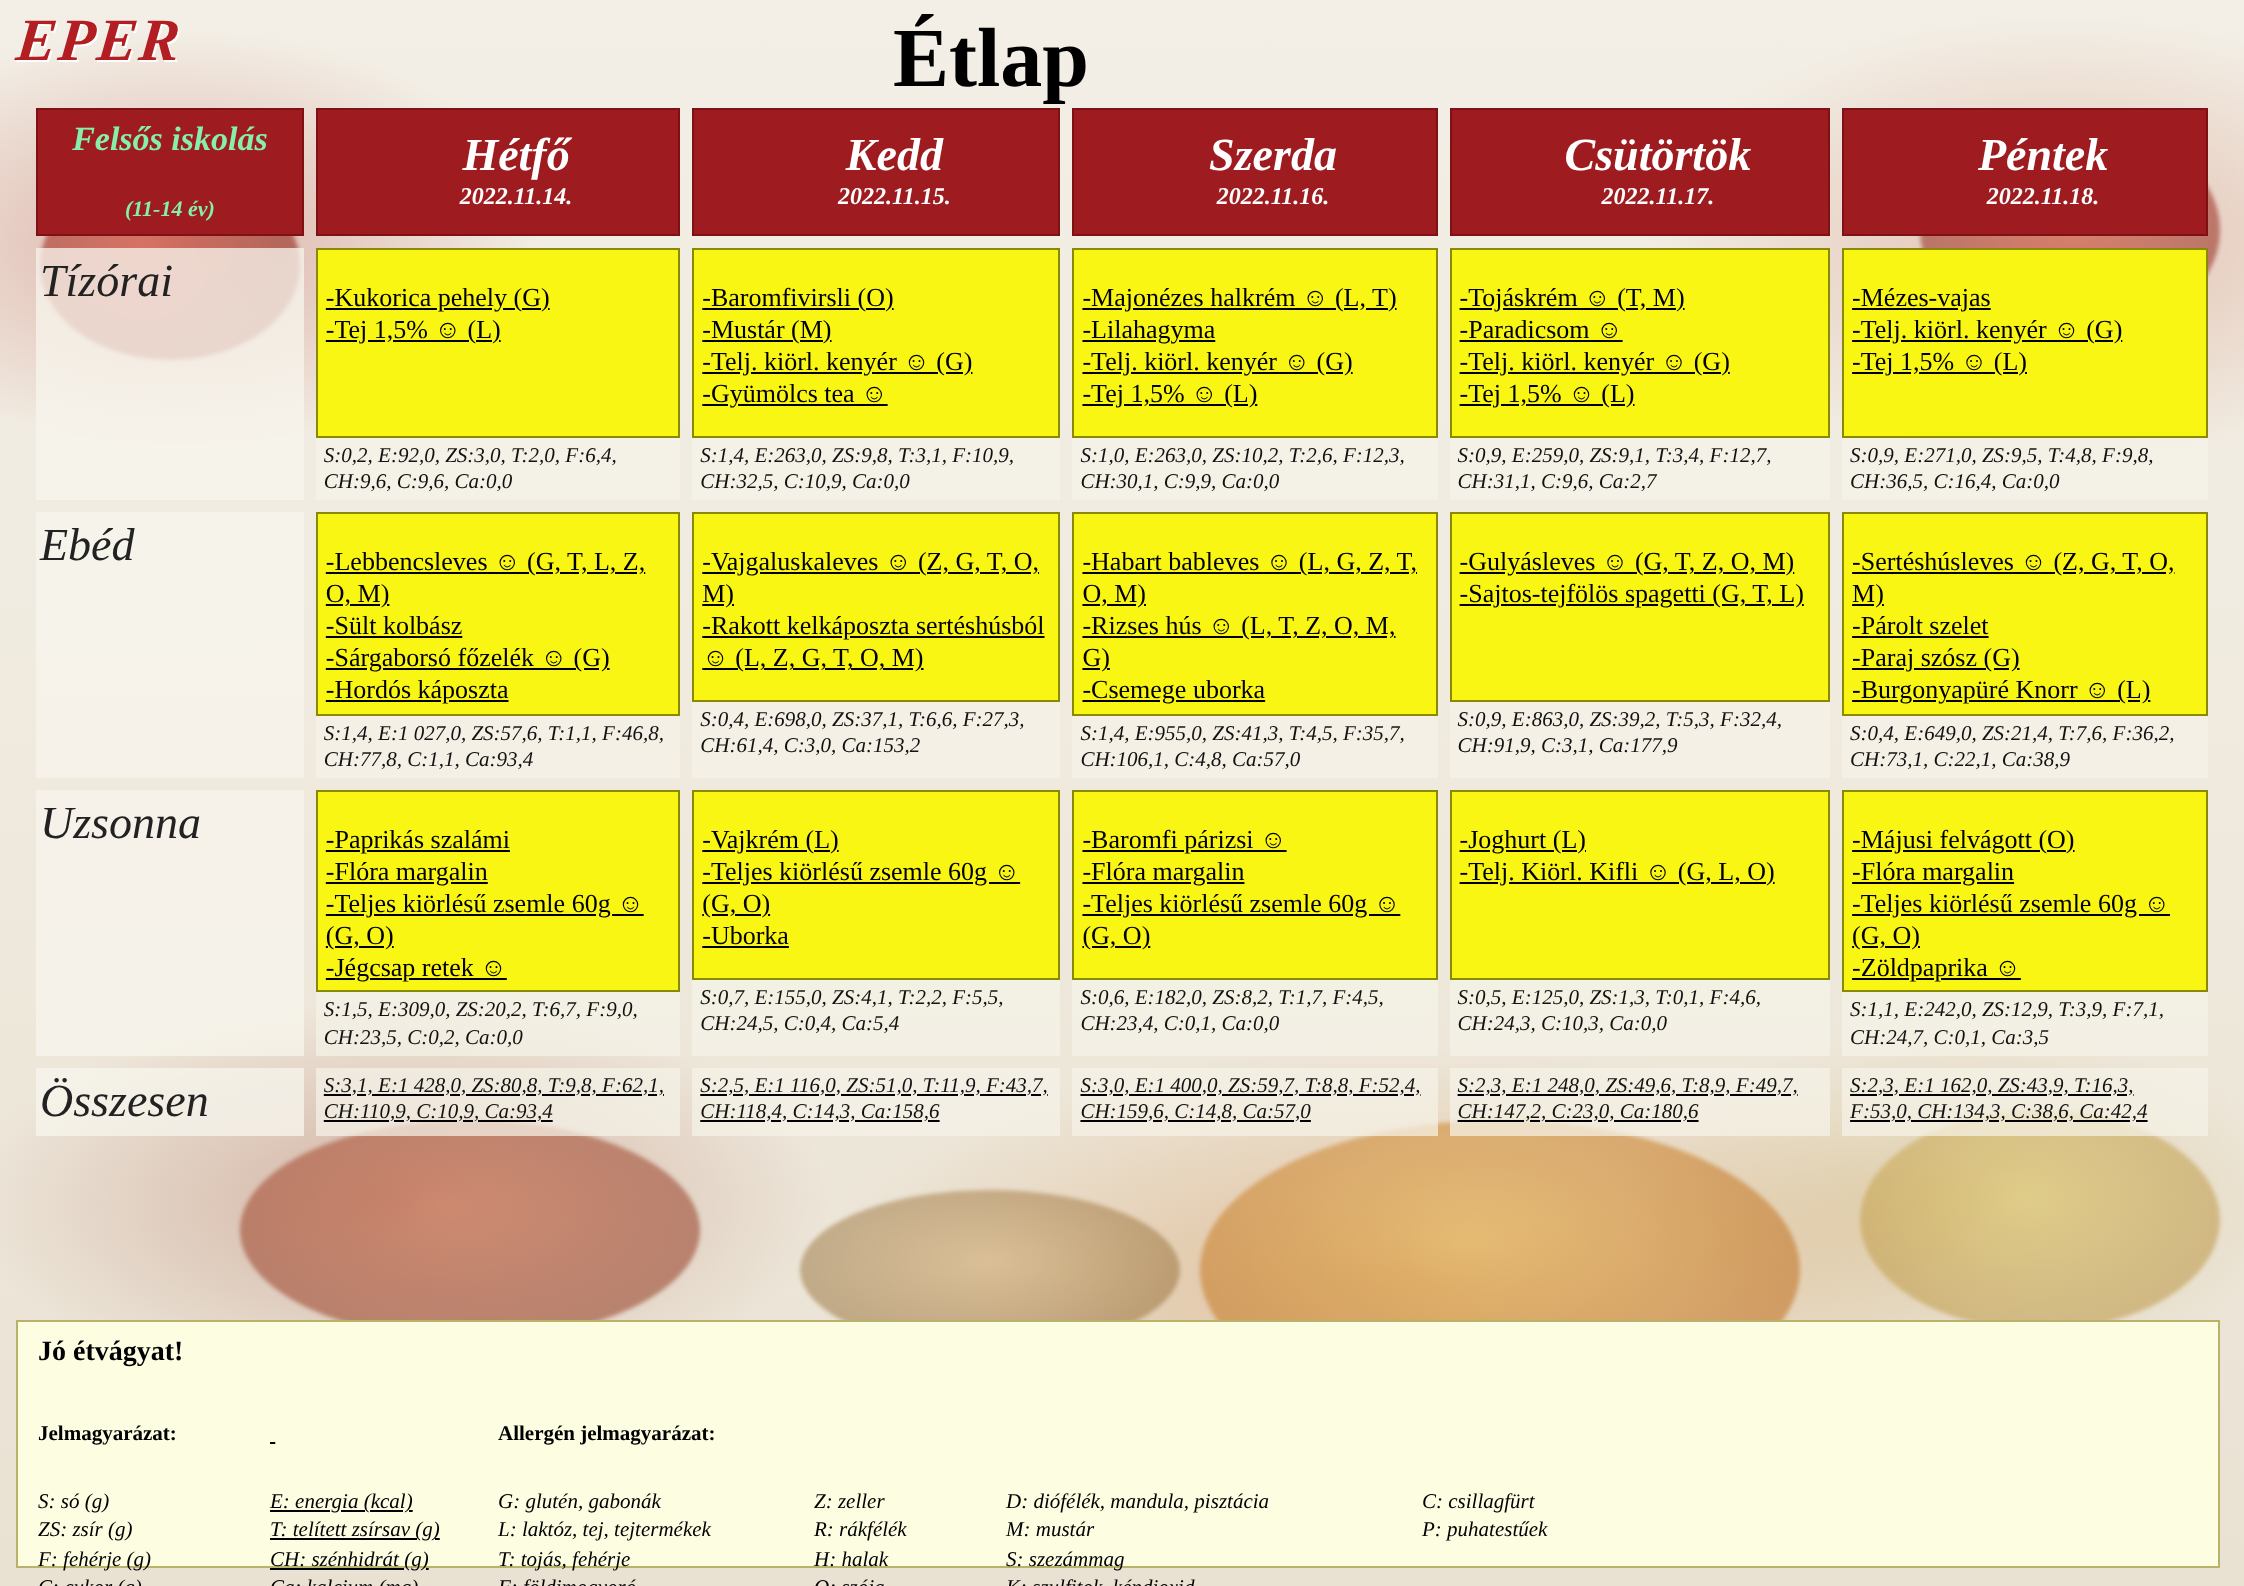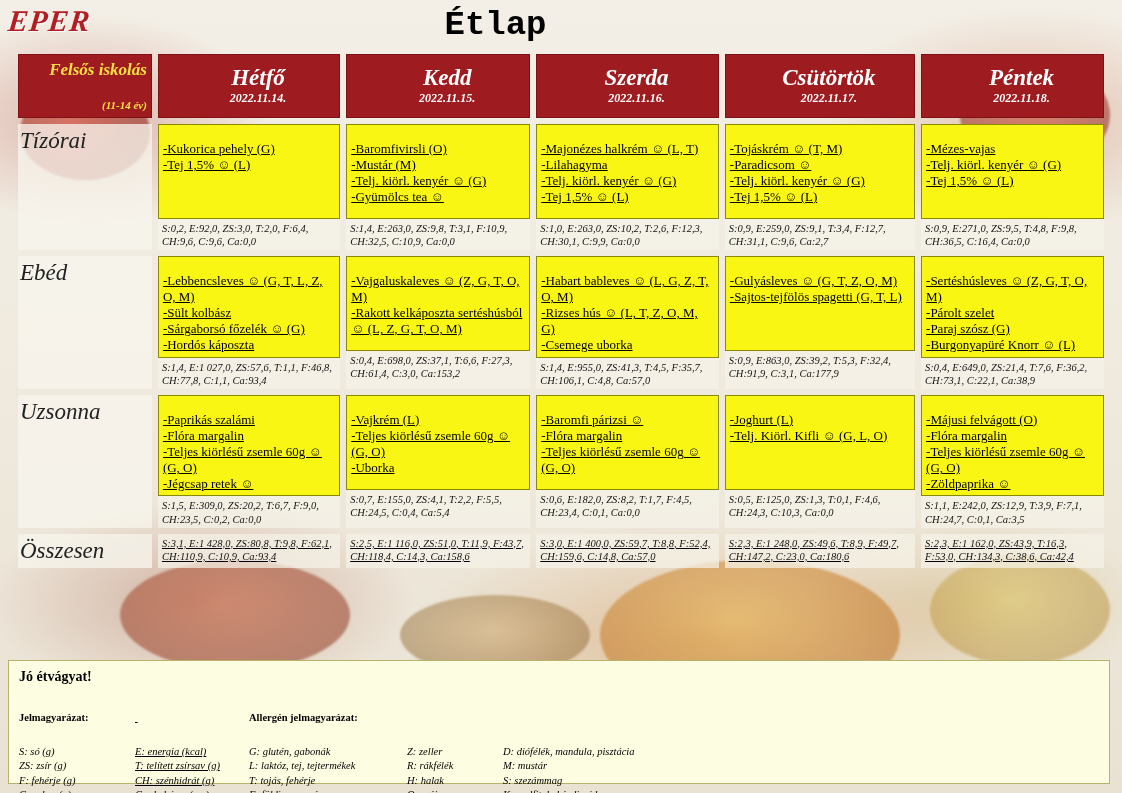--- a/index.html
+++ b/index.html
@@ -25,35 +25,35 @@
   .logo{
     position:absolute;left:8px;top:4px;width:120px;height:40px;
     font-family:"Liberation Serif", serif;
     font-style:italic;font-weight:bold;font-size:30px;
     color:#b21e22;letter-spacing:1px;
     text-shadow:1px 1px 0 #ffffff;
     transform:skewX(-6deg);
   }
   .title{
     position:absolute;left:0;top:6px;width:991px;text-align:center;
-    font-size:34px;font-weight:bold;color:#000;font-family:Liberation Mono, monospace;
+    font-size:42px;font-weight:bold;color:#000;
   }
   table.menu{
     position:absolute;left:12px;top:48px;width:1098px;
     border-collapse:separate;border-spacing:6px 6px;
   }
   th.daycol{
     background:#9e1b20;color:#ffffff;text-align:center;
     font-style:italic;font-weight:bold;font-size:23px;
     padding:4px 2px 5px 20px;width:192px;line-height:1.05;
     border:1px solid #7d1115;
   }
   th.daycol .date{display:block;font-size:12px;font-weight:bold;font-style:italic;margin-top:2px;}
   th.corner{
-    background:#9e1b20;color:#fde047;text-align:right;
+    background:#9e1b20;color:#86efac;text-align:center;
     font-style:italic;font-weight:bold;font-size:17px;
     padding:6px 4px;width:140px;line-height:1.1;
     border:1px solid #7d1115;
   }
   th.corner .sub{display:block;font-size:11px;margin-top:19px;}
   td.rowlabel{
     width:140px;vertical-align:top;
     font-style:italic;font-size:23px;color:#222;
     padding:4px 2px;background:rgba(255,255,255,0.18);
   }
@@ -244,17 +244,18 @@
       <div class="col c4">
         <div class="head">&nbsp;</div>
         <div>Z: zeller<br>R: rákfélék<br>H: halak<br>O: szója</div>
       </div>
       <div class="col c5">
         <div class="head">&nbsp;</div>
         <div>D: diófélék, mandula, pisztácia<br>M: mustár<br>S: szezámmag<br>K: szulfitok, kéndioxid</div>
       </div>
       <div class="col c6">
         <div class="head">&nbsp;</div>
+        <div>C: csillagfürt<br>P: puhatestűek</div>
       </div>
     </div>
   </div>
 
 </div>
 
 </body></html>

